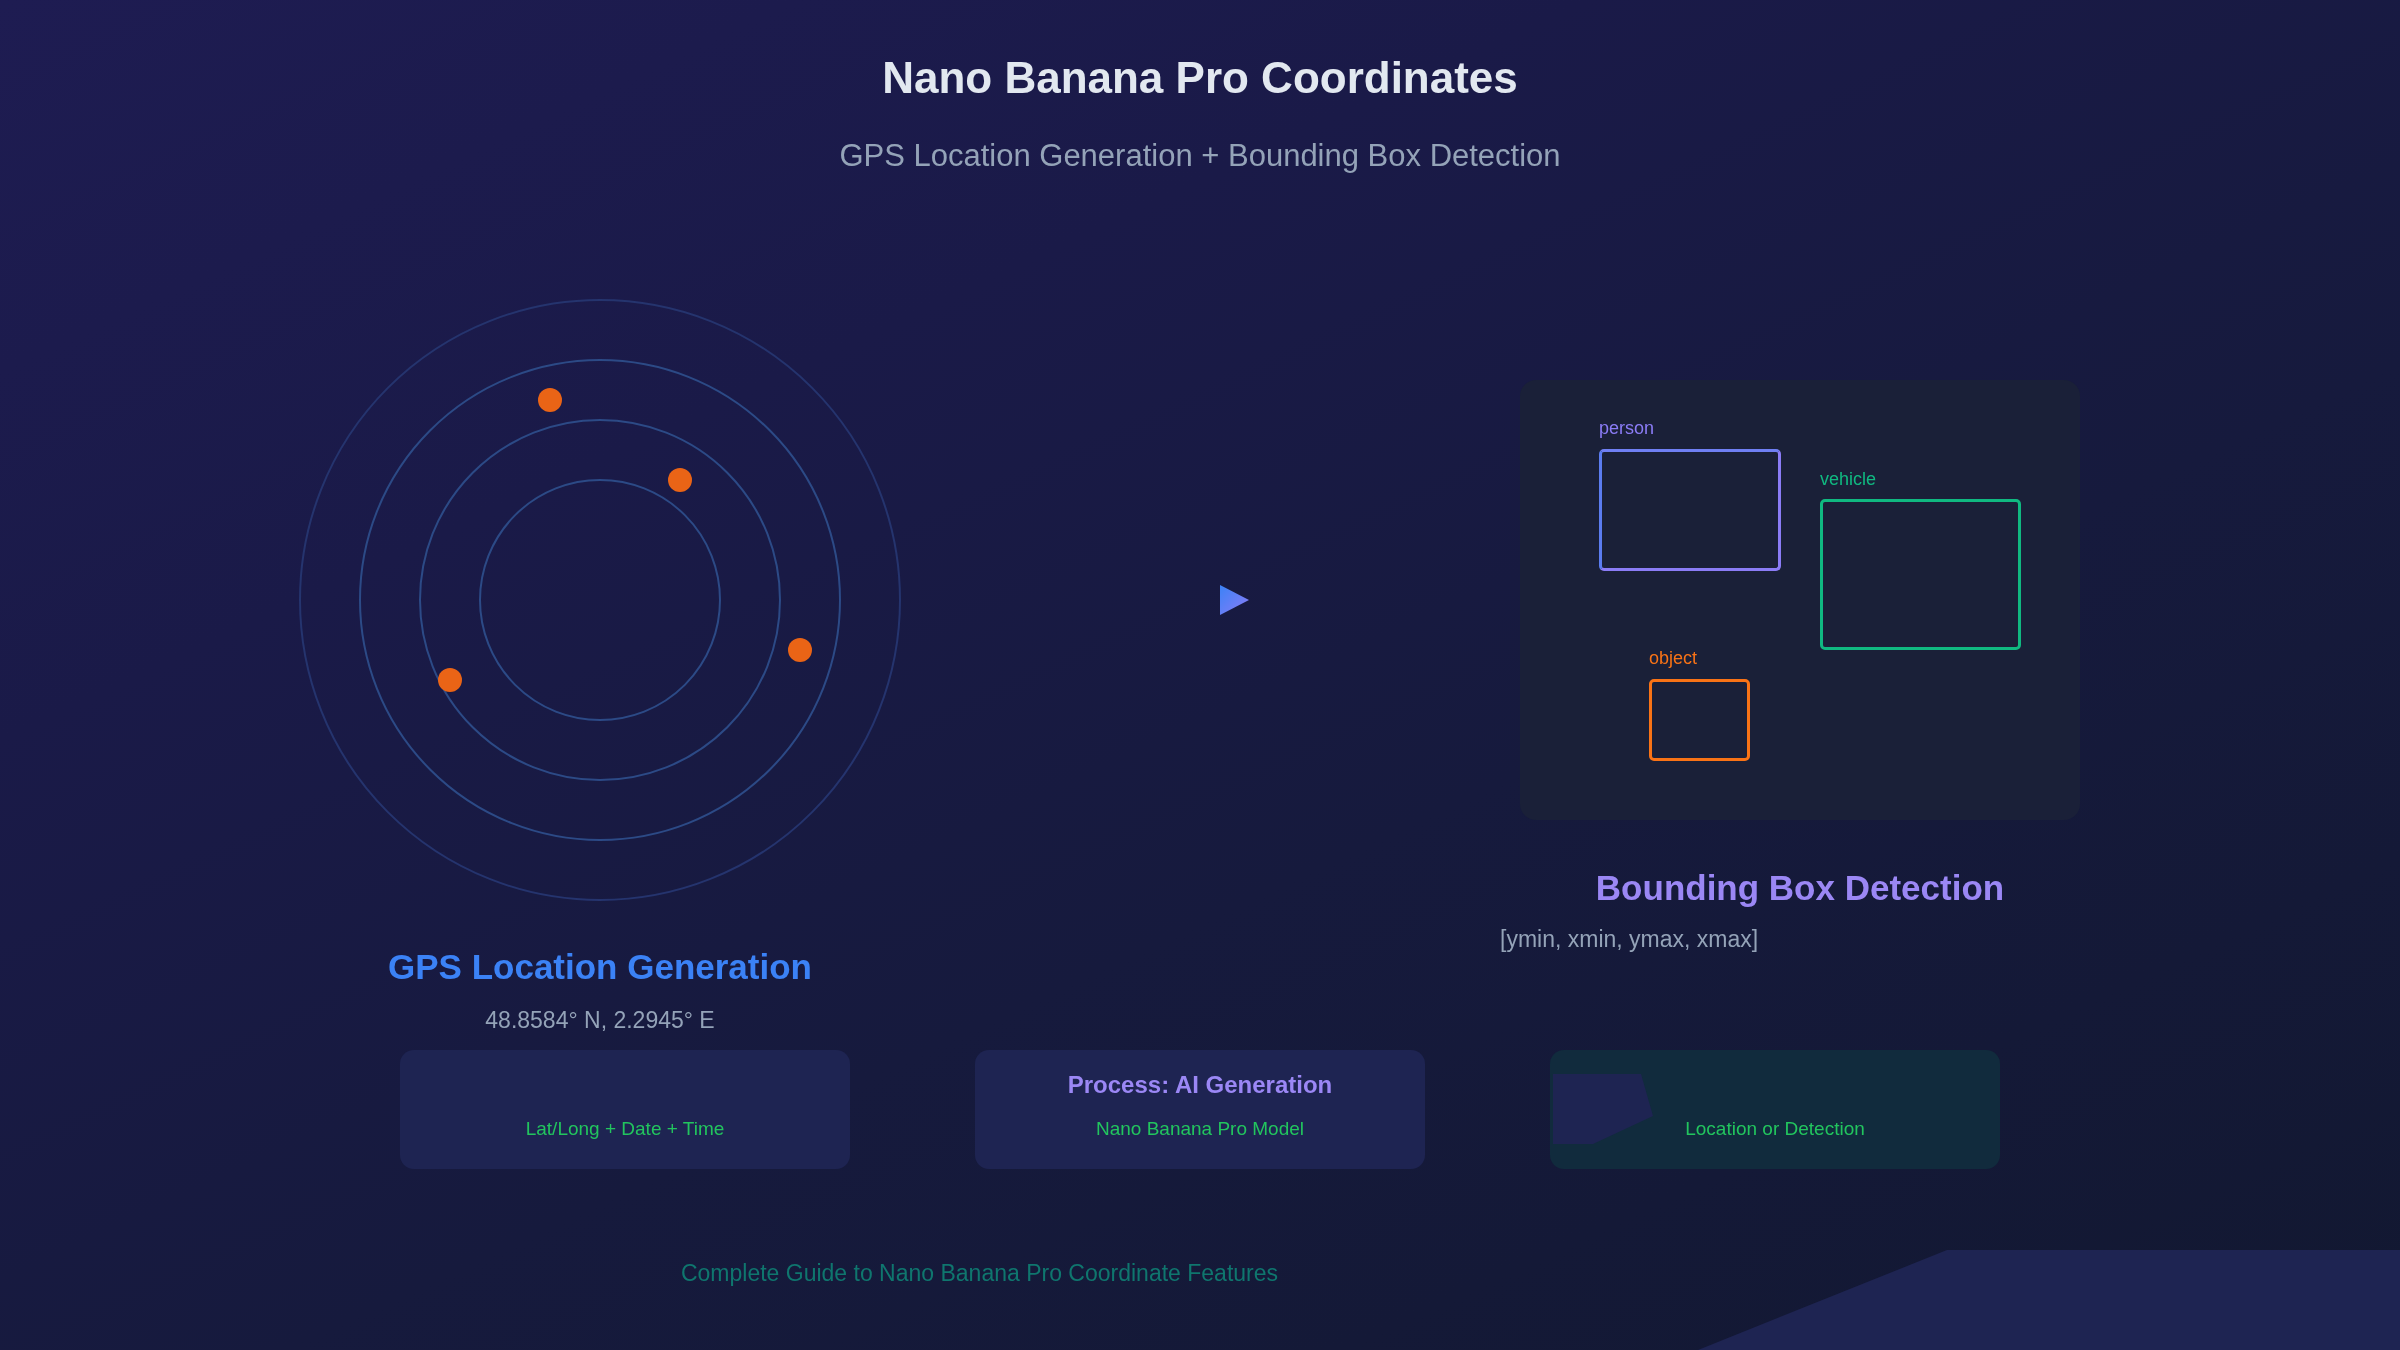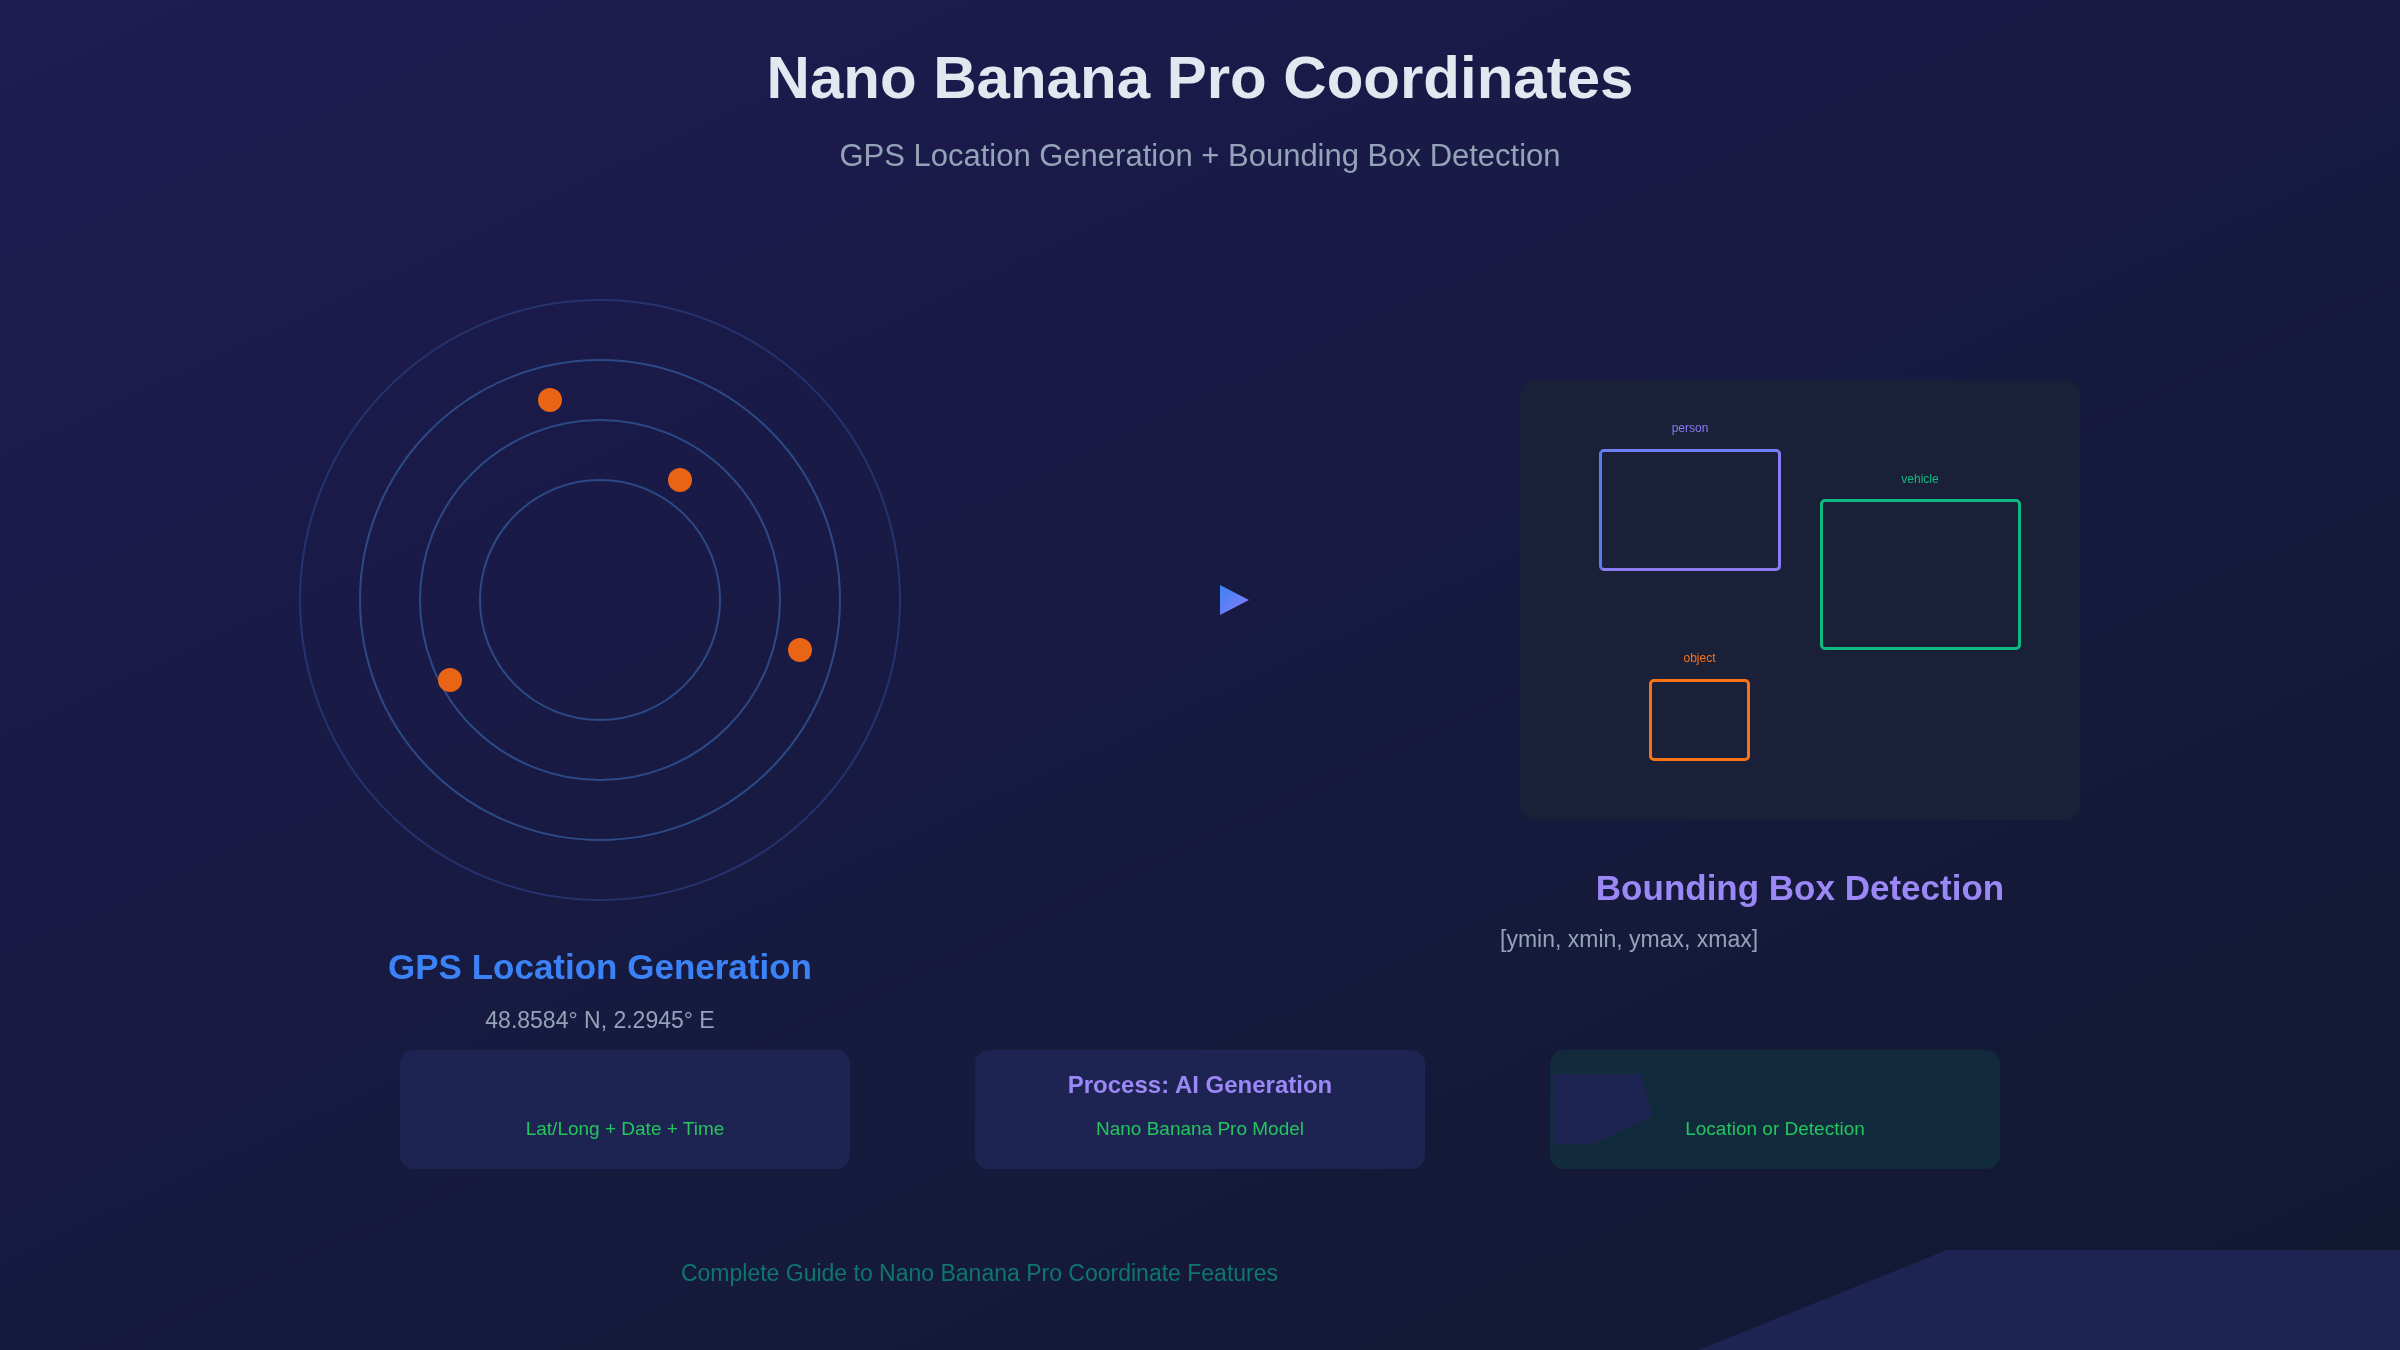--- a/index.html
+++ b/index.html
@@ -4,21 +4,21 @@
   <style>
     html, body { margin: 0; padding: 0; }
     body {
       width: 2400px; height: 1350px; overflow: hidden; position: relative;
       background: linear-gradient(155deg, #1e1c52 0%, #1a1a48 30%, #161a3d 60%, #121831 100%);
       font-family: "Liberation Sans", sans-serif;
     }
     .abs { position: absolute; }
     .page-title {
       left: 0; width: 2400px; top: 38px; text-align: center;
-      font-size: 60px; font-weight: bold; color: #e2e8f0; line-height: 80px;
+      font-size: 44px; font-weight: bold; color: #e2e8f0; line-height: 80px;
     }
     .page-subtitle {
       left: 0; width: 2400px; top: 136px; text-align: center;
       font-size: 31px; color: #94a3b8; line-height: 40px;
     }
     .gps-svg { left: 290px; top: 290px; width: 620px; height: 620px; }
     .section-title {
       font-size: 35px; font-weight: bold; text-align: center; line-height: 44px;
     }
     .gps-title { left: 300px; width: 600px; top: 945px; color: #3b82f6; }
@@ -28,21 +28,21 @@
     }
     .arrow-svg { left: 1215px; top: 580px; width: 40px; height: 40px; }
     .bbox-panel {
       left: 1520px; top: 380px; width: 560px; height: 440px;
       background: #1a2038; border-radius: 16px;
     }
     .bbox {
       position: absolute; border-radius: 5px; box-sizing: border-box;
     }
     .bbox-label {
-      position: absolute; font-size: 12px; text-align: center; line-height: 16px;
+      position: absolute; font-size: 18px; line-height: 16px;
     }
     .bbox-title { left: 1500px; width: 600px; top: 866px; color: #9b87f5; }
     .bbox-format {
       left: 1500px; width: 600px; top: 924px; text-align: left;
       font-size: 23px; color: #94a3b8; line-height: 30px;
     }
     .card {
       top: 1050px; width: 450px; height: 119px; border-radius: 14px;
       background: #1e2452; text-align: center; overflow: hidden;
     }

